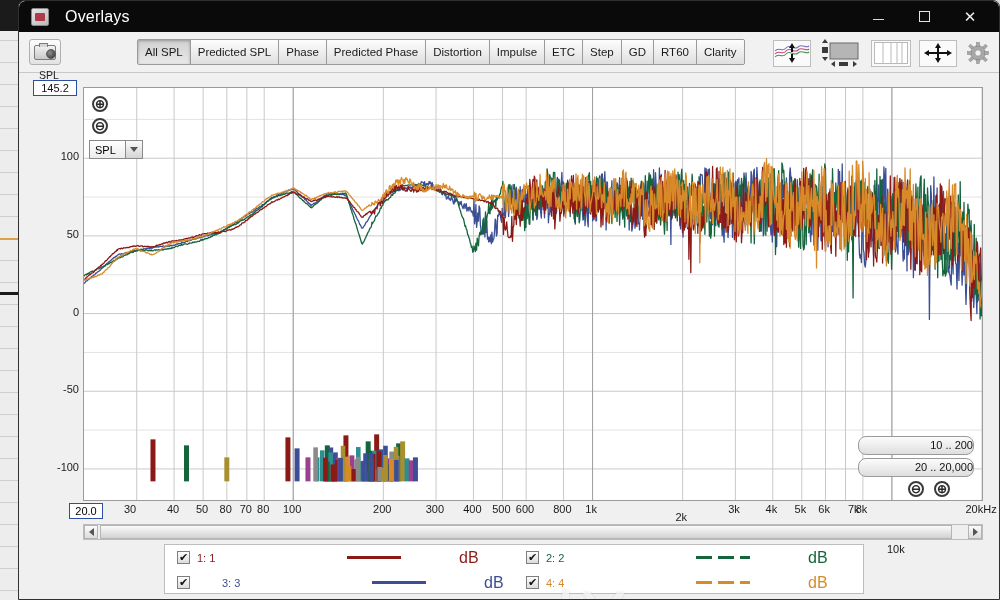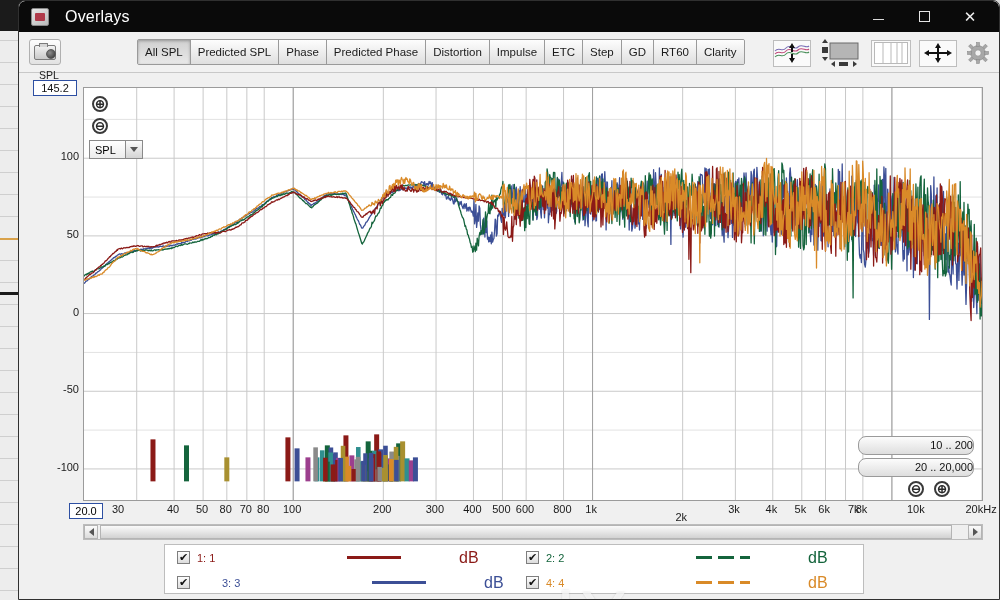--- a/index.html
+++ b/index.html
@@ -484,42 +484,42 @@
       </div>
 
       <div class="range-btn" id="range-btn-1">10 .. 200</div>
       <div class="range-btn" id="range-btn-2">20 .. 20,000</div>
 
       <div class="circ-btn" id="zoom-minus-plot">⊖</div>
       <div class="circ-btn" id="zoom-plus-plot">⊕</div>
     </div>
 
     <div id="xtick-container" style="position:absolute;left:64px;top:430px;width:900px;height:18px;">
-        <div class="xtick" style="left: 29px;">30</div>
+        <div class="xtick" style="left: 41px;">30</div>
         <div class="xtick" style="left: 83.9083px;">40</div>
         <div class="xtick" style="left: 112.917px;">50</div>
         <div class="xtick" style="left: 136.618px;">80</div>
         <div class="xtick" style="left: 156.658px;">70</div>
         <div class="xtick" style="left: 174.017px;">80</div>
         <div class="xtick" style="left: 199.925px;">100</div>
         <div class="xtick" style="left: 290.033px;">200</div>
         <div class="xtick" style="left: 342.743px;">300</div>
         <div class="xtick" style="left: 380.142px;">400</div>
         <div class="xtick" style="left: 409.15px;">500</div>
         <div class="xtick" style="left: 432.852px;">600</div>
         <div class="xtick" style="left: 470.25px;">800</div>
         <div class="xtick" style="left: 502.358px;">1k</div>
         <div class="xtick" style="left: 592.467px; margin-top: 8px;">2k</div>
         <div class="xtick" style="left: 645.177px;">3k</div>
         <div class="xtick" style="left: 682.575px;">4k</div>
         <div class="xtick" style="left: 711.583px;">5k</div>
         <div class="xtick" style="left: 735.285px;">6k</div>
         <div class="xtick" style="left: 765px;">7k</div>
         <div class="xtick" style="left: 772.683px;">8k</div>
-        <div class="xtick" style="left: 824px;">10k</div>
+        <div class="xtick" style="left: 804px; margin-top: 40px;">10k</div>
         <div class="xtick" style="left: 882.5px;">20kHz</div>
       </div>
     <div id="x-start-value">20.0</div>
 
     <div id="hscroll">
       <div class="hs-btn" id="hs-left">
           <span class="tri tri-left"></span>
         </div>
       <div id="hs-thumb"></div>
       <div class="hs-btn" id="hs-right">

